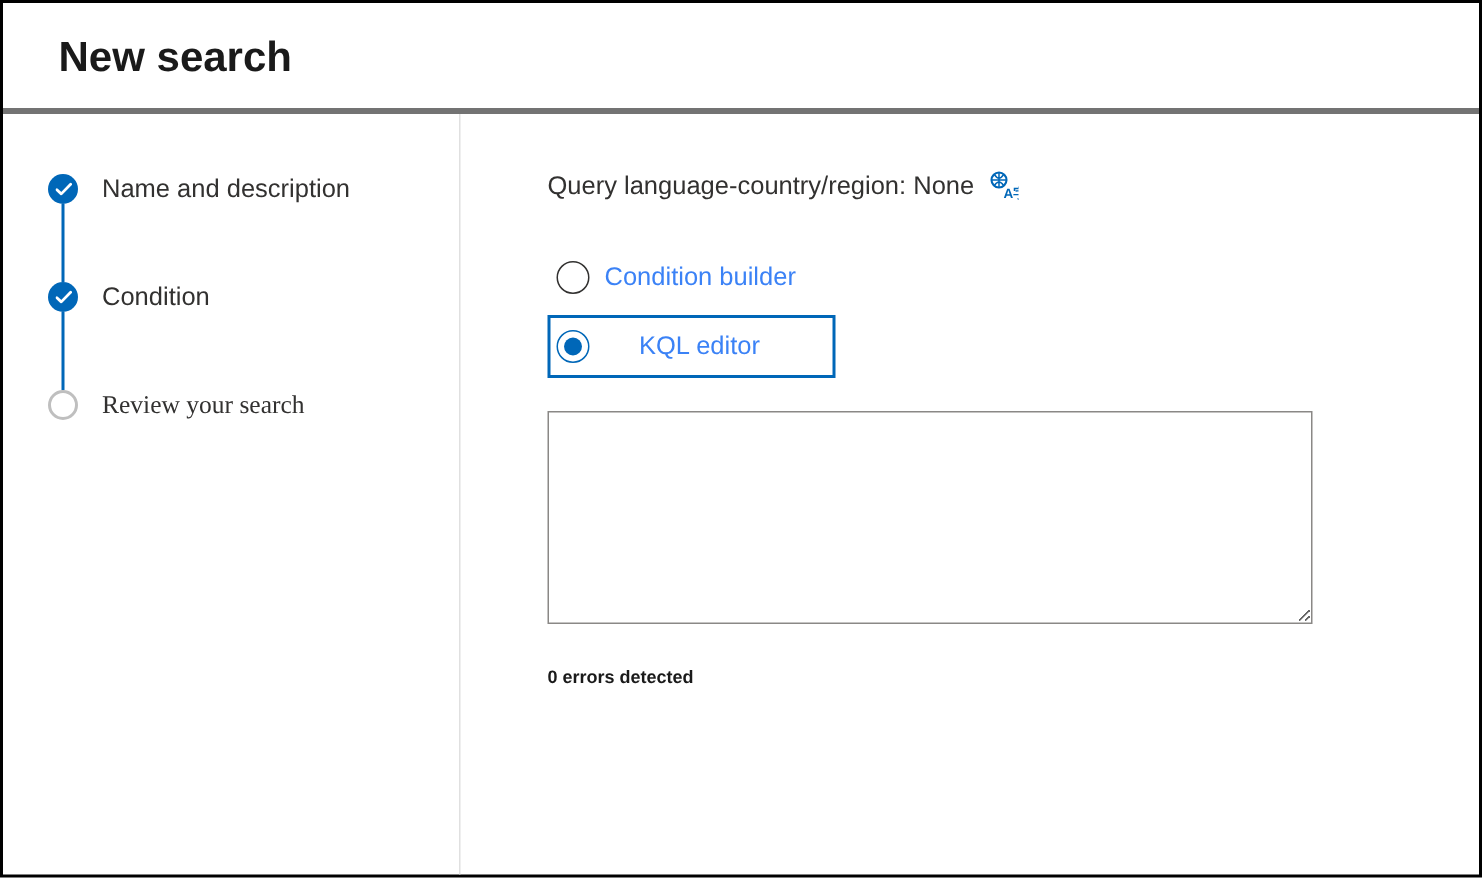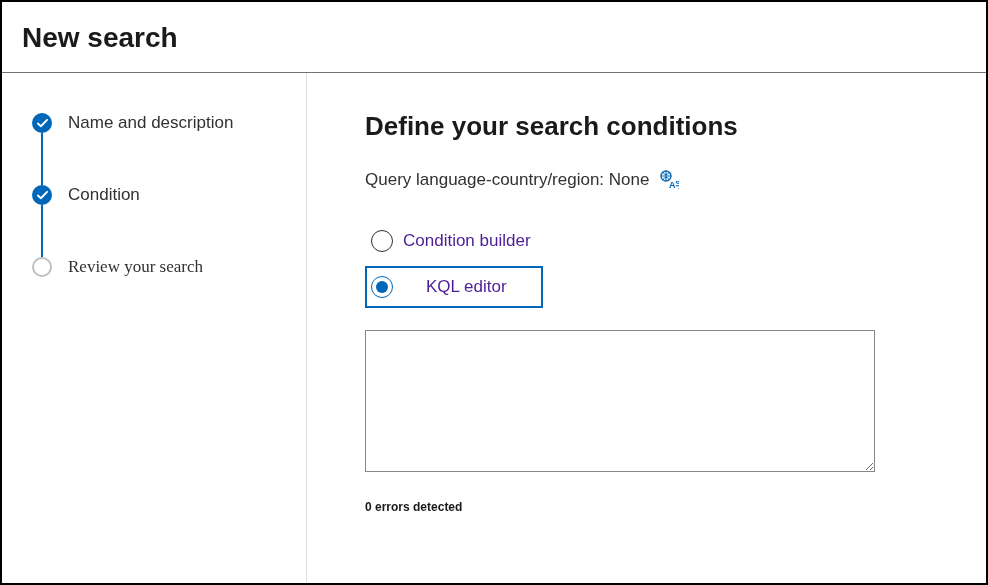--- a/index.html
+++ b/index.html
@@ -9,22 +9,22 @@
     }
     body {
       font-family: "Segoe UI", -apple-system, BlinkMacSystemFont, sans-serif;
       background: #ffffff;
       width: 988px;
       height: 585px;
       border: 2px solid #000;
       overflow: hidden;
     }
     .header {
-      padding: 20px 30px 18px 20px;
-      border-bottom: 1px solid #737373;
+      padding: 20px 30px 18px 37px;
+      border-bottom: 4px solid #737373;
     }
     .header h1 {
       font-size: 28px;
       font-weight: 700;
       color: #1a1a1a;
     }
     .body {
       display: flex;
       height: calc(100% - 72px);
     }
@@ -128,27 +128,27 @@
       flex-direction: column;
       gap: 8px;
       align-items: flex-start;
       margin-bottom: 22px;
     }
     .radio-option {
       display: flex;
       align-items: center;
       gap: 10px;
       font-size: 17px;
-      color: #4c1d95;
+      color: #3b82f6;
       cursor: pointer;
       padding: 6px 10px 6px 6px;
     }
     .radio-option.selected-frame {
       border: 2px solid #0067b8;
-      padding: 8px 34px 8px 4px;
+      padding: 8px 48px 8px 4px;
       gap: 33px;
     }
     .radio-circle {
       width: 22px;
       height: 22px;
       border: 1.5px solid #323130;
       border-radius: 50%;
       display: flex;
       align-items: center;
       justify-content: center;
@@ -216,21 +216,20 @@
 
       <li class="step">
         <div class="step-indicator upcoming"></div>
         <span class="step-label">Review your search</span>
       </li>
 
     </ul>
   </nav>
 
   <main class="main">
-    <h2>Define your search conditions</h2>
 
     <div class="query-lang-row">
       <span>Query language-country/region: None</span>
       <span class="translate-icon">
         <svg viewBox="0 0 20 20" width="20" height="20">
           <circle cx="7" cy="6" r="5" stroke="#0067b8" stroke-width="1.4" fill="none"></circle>
           <path d="M2 6 H12 M7 1 V11 M4 2.5 Q7 7 10 2.5 M4 9.5 Q7 5 10 9.5" stroke="#0067b8" stroke-width="1" fill="none"></path>
           <text x="10" y="18" font-size="9" fill="#0067b8" font-weight="600">A字</text>
         </svg>
       </span>

